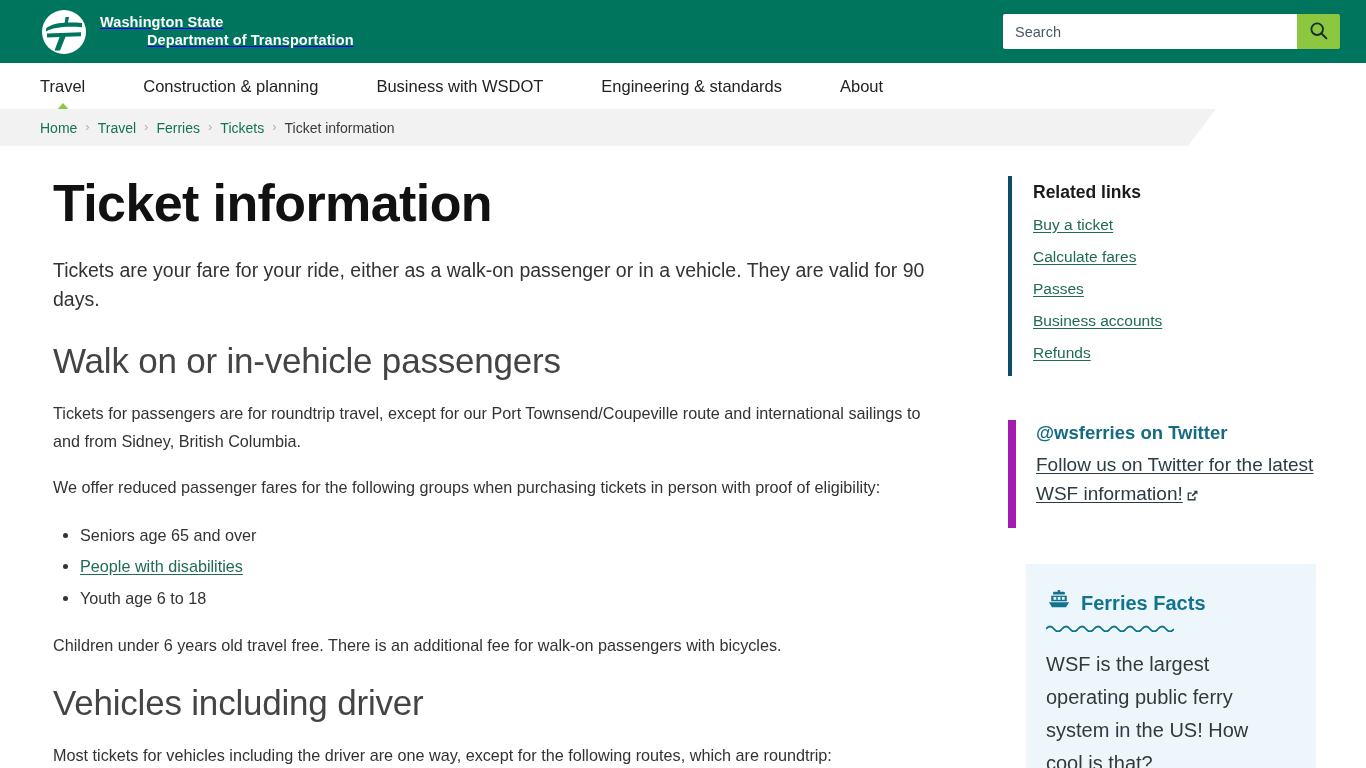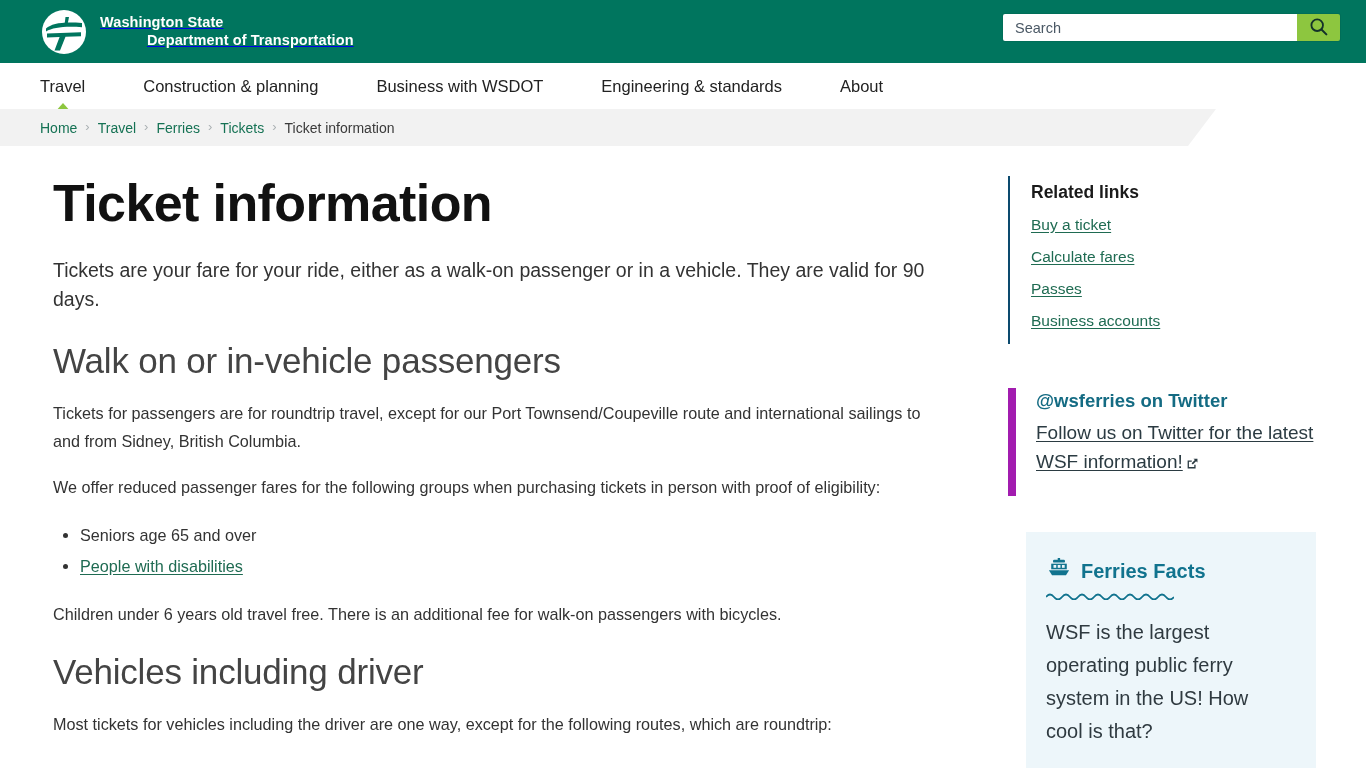--- a/index.html
+++ b/index.html
@@ -30,21 +30,21 @@
     letter-spacing: .1px;
     font-family: "Liberation Sans", sans-serif;
   }
   .brand-text .l1 { display: block; }
   .brand-text .l2 { display: block; padding-left: 47px; }
 
   .searchwrap {
     position: absolute;
     right: 26px; top: 14px;
     display: flex;
-    height: 27px;
+    height: 35px;
     width: 337px;
     border-radius: 2px;
     overflow: hidden;
     box-shadow: 0 0 0 1px rgba(0,0,0,.06);
   }
   .searchwrap input {
     flex: 1 1 auto;
     border: 0;
     outline: none;
     background: #ffffff;
@@ -185,21 +185,21 @@
     cursor: pointer;
   }
 
   
   .rail {
     width: 358px;
     padding: 30px 0 0 0;
     position: relative;
   }
   .rail-block {
-    border-left: 2px solid #0c4a6e;
+    border-left: 4px solid #0c4a6e;
     padding: 6px 24px 14px 21px;
   }
   .rail-h {
     font-size: 17.5px;
     font-weight: bold;
     color: #1a1a1a;
     margin-bottom: 13px;
     font-family: "Liberation Sans", sans-serif;
   }
   .rail-links { list-style: none; }
@@ -323,37 +323,41 @@
     <p class="body">Tickets for passengers are for roundtrip travel, except for our Port Townsend/Coupeville route and international sailings to and from Sidney, British Columbia.</p>
     <p class="body">We offer reduced passenger fares for the following groups when purchasing tickets in person with proof of eligibility:</p>
 
     <ul class="bullets">
       <li>
         <span>Seniors age 65 and over</span>
       </li>
       <li>
         <a class="inline-link" href="#">People with disabilities</a>
       </li>
+      <li>
+        <span>Youth age 6 to 18</span>
+      </li>
     </ul>
 
     <p class="body">Children under 6 years old travel free. There is an additional fee for walk-on passengers with bicycles.</p>
 
     <h2 class="sec">Vehicles including driver</h2>
     <p class="body">Most tickets for vehicles including the driver are one way, except for the following routes, which are roundtrip:</p>
   </div>
 
   <aside class="rail">
 
     <div class="rail-block">
       <div class="rail-h">Related links</div>
       <ul class="rail-links">
         <li><a href="#">Buy a ticket</a></li>
         <li><a href="#">Calculate fares</a></li>
         <li><a href="#">Passes</a></li>
         <li><a href="#">Business accounts</a></li>
+        <li><a href="#">Refunds</a></li>
       </ul>
     </div>
 
     <div class="twitter-block">
       <div class="twitter-h">@wsferries on Twitter</div>
       <div class="twitter-p">
         <a href="#">Follow us on Twitter for the latest WSF information!</a><span class="ext-icon"><svg width="13" height="13" viewBox="0 0 16 16" fill="none" aria-hidden="true">
               <path d="M2 4.2h5.1v1.6H3.6v6.6h6.6V9.4h1.6V14H2z" fill="#2b3b42"></path>
               <path d="M9.2 2h4.9v4.9l-1.7-1.7-4 4-1.5-1.5 4-4z" fill="#2b3b42"></path>
             </svg></span>

